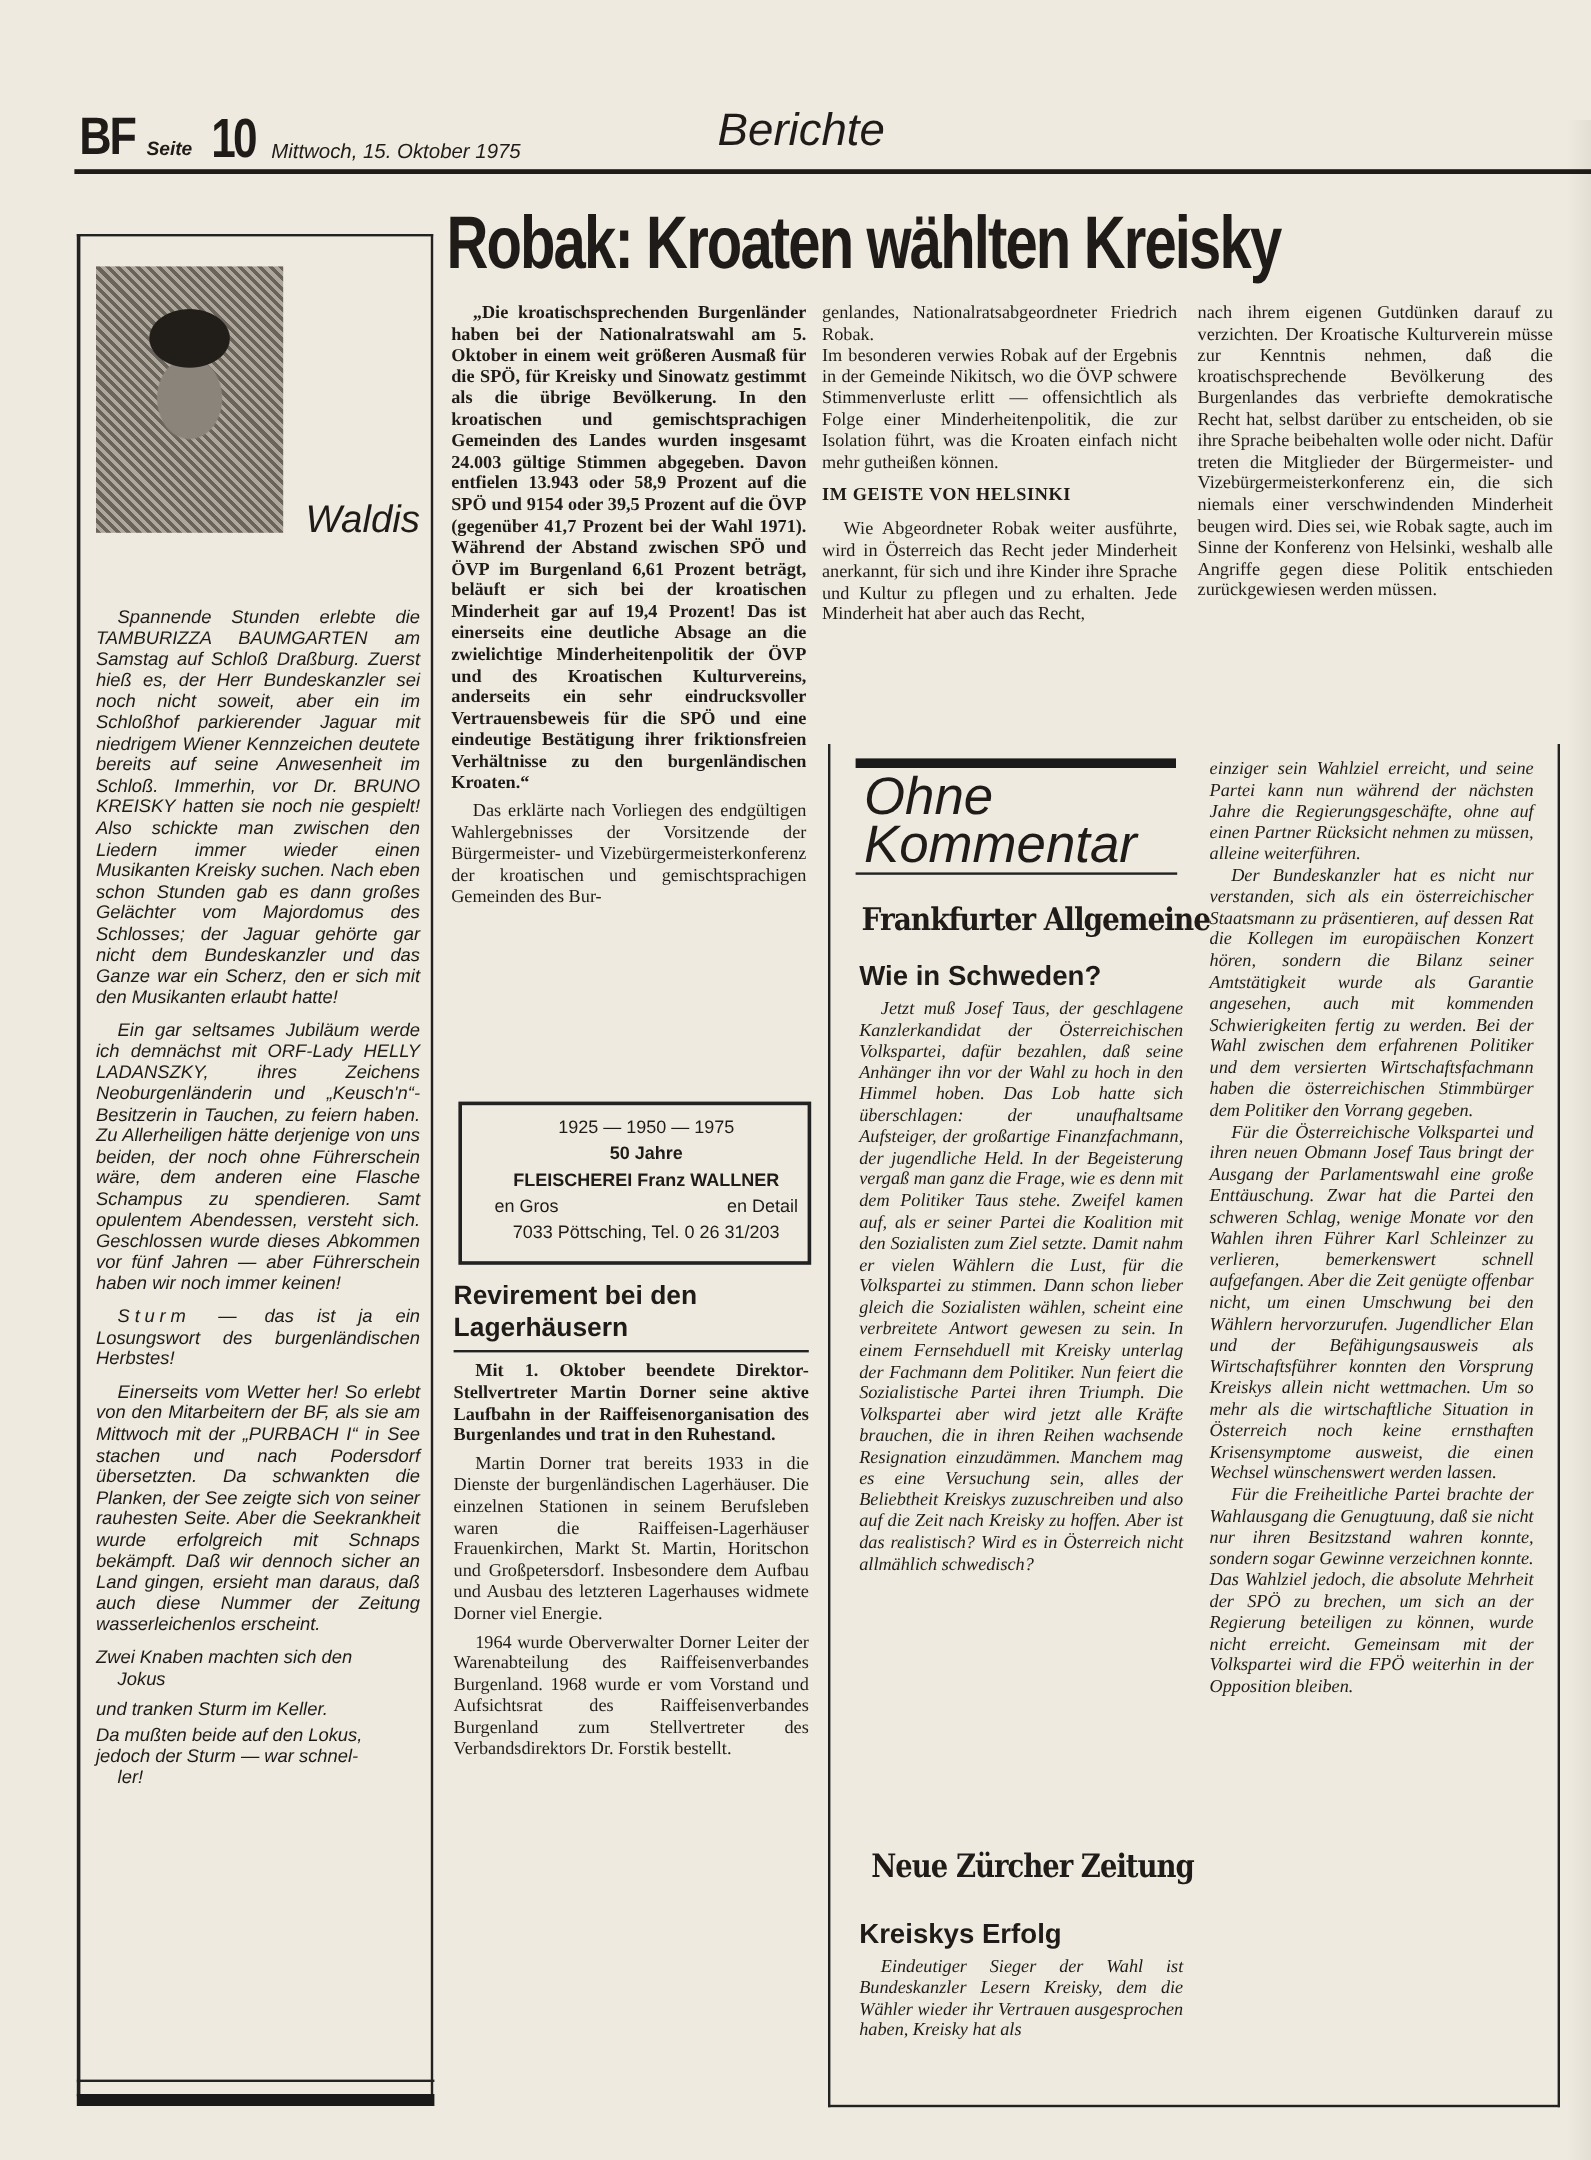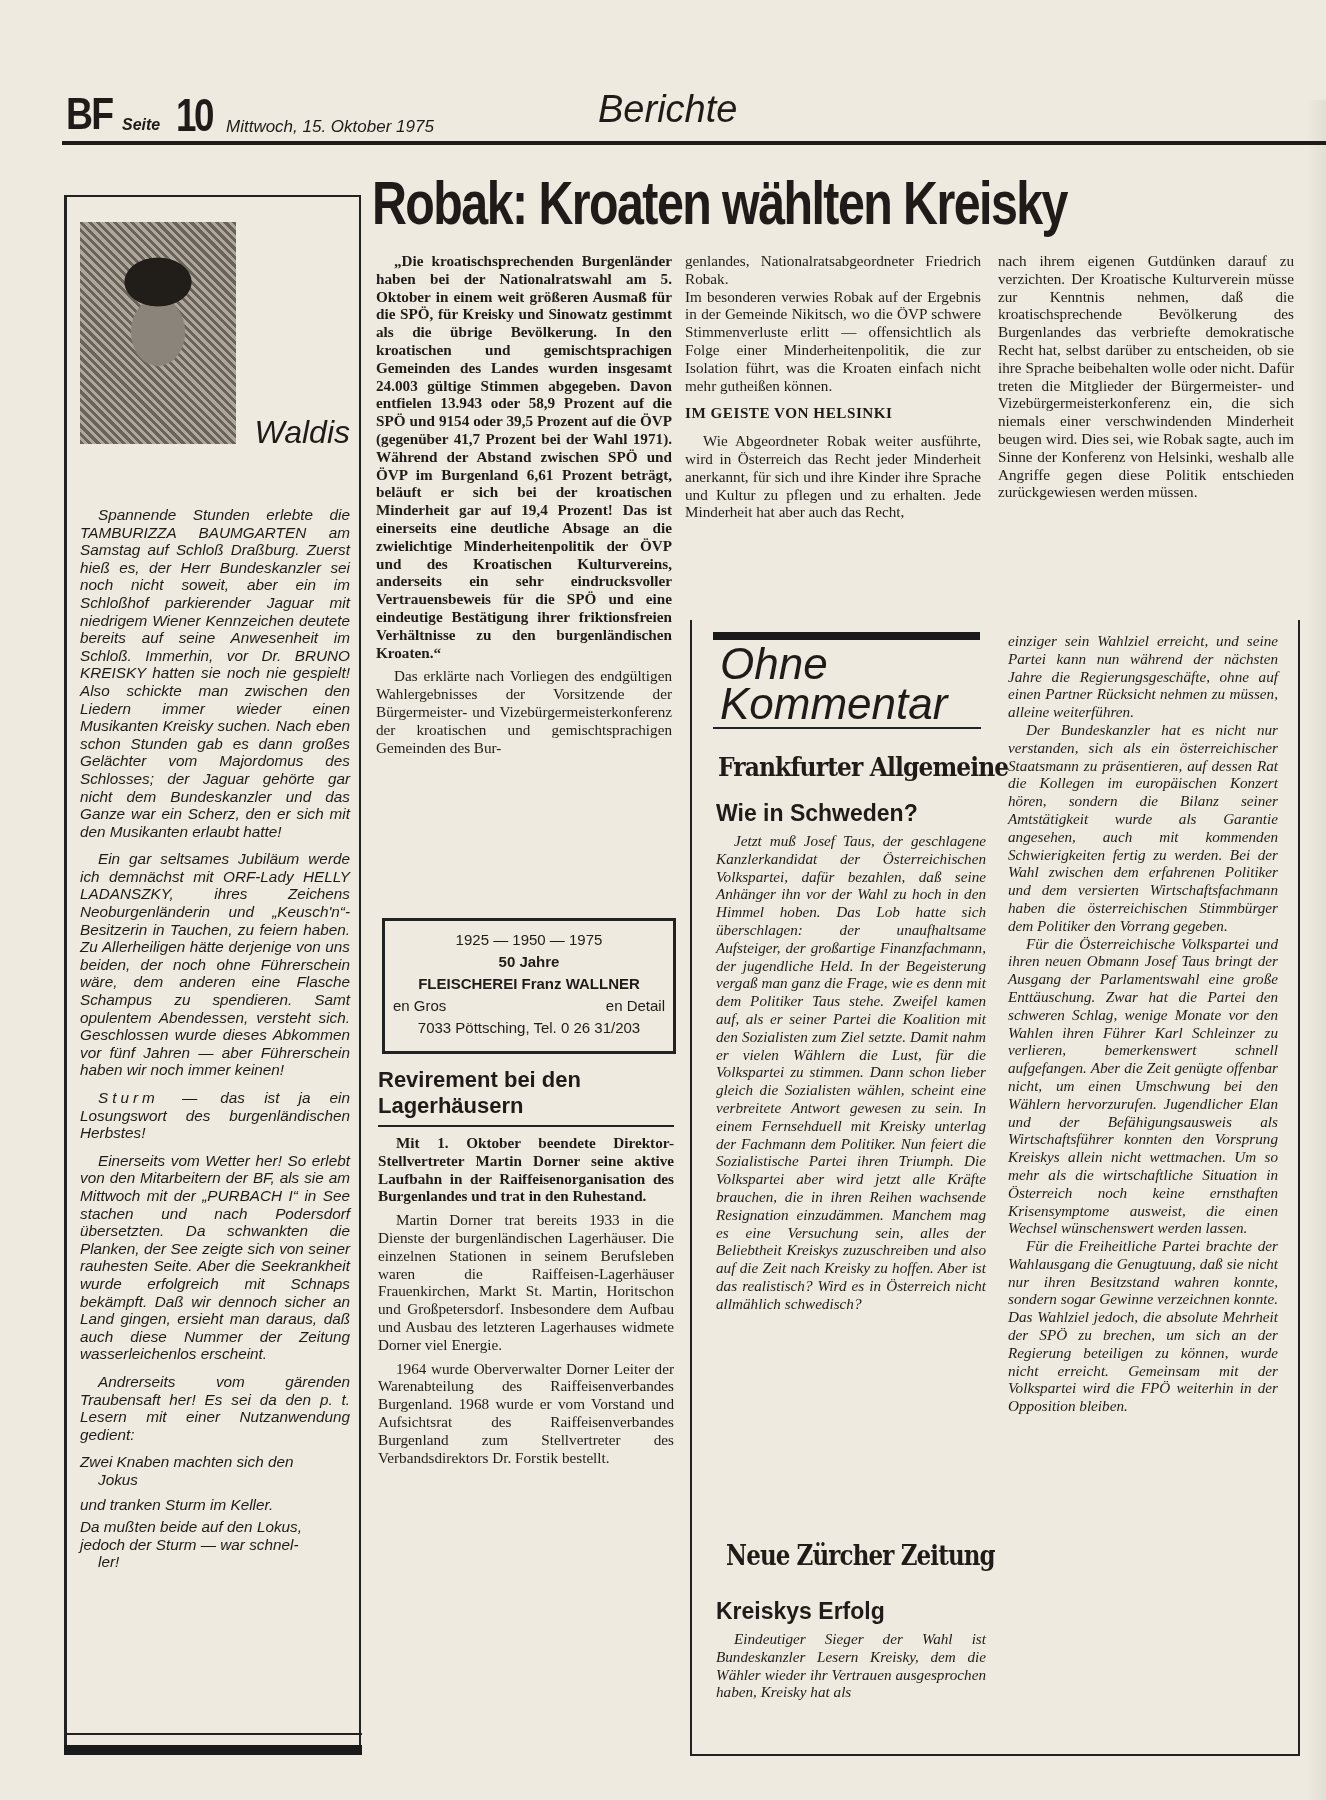--- a/index.html
+++ b/index.html
@@ -43,21 +43,21 @@
   .col { font-size: 15.2px; line-height: 17.8px; text-align: justify; }
   .col p { margin: 0; text-indent: 18px; }
   .col .bold { font-weight: bold; }
   .col-a { left: 376px; top: 252px; width: 296px; }
   .col-b { left: 685px; top: 252px; width: 296px; }
   .col-c { left: 998px; top: 252px; width: 296px; }
   .subhead { font-weight: bold; text-indent: 0 !important; margin: 10px 0 10px 0 !important; letter-spacing: 0.5px; }
 
   
   .ad { left: 382px; top: 918px; width: 288px; height: 130px; border: 3px solid #222; font-family: "Liberation Sans", sans-serif; font-size: 15px; text-align: center; }
-  .ad .r { line-height: 22px; }
+  .ad .r { line-height: 22px; margin-left: 19px; }
   .ad .b { font-weight: bold; }
   .ad .split { display: flex; justify-content: space-between; padding: 0 8px; }
   .revhead { left: 378px; top: 1067px; width: 296px; font-family: "Liberation Sans", sans-serif; font-weight: bold; font-size: 22px; line-height: 26px; }
   .revrule { left: 378px; top: 1125px; width: 296px; height: 2px; background: #222; }
   .col-rev { left: 378px; top: 1134px; width: 296px; }
   .col-rev p { margin: 0 0 6px 0; }
 
   
   .okbox { left: 690px; top: 620px; width: 606px; height: 1134px; border-left: 2px solid #222; border-right: 2px solid #222; border-bottom: 2px solid #222; }
   .okbar { left: 713px; top: 632px; width: 267px; height: 8px; background: #1a1a1a; }
@@ -91,21 +91,20 @@
 <div class="abs leftbox-bar"></div>
 <div class="abs photo"></div>
 <div class="abs col-title">
   <span>Waldis</span>
 </div>
 <div class="abs lcol">
   <p>Spannende Stunden erlebte die TAMBURIZZA BAUMGARTEN am Samstag auf Schloß Draßburg. Zuerst hieß es, der Herr Bundeskanzler sei noch nicht soweit, aber ein im Schloßhof parkierender Jaguar mit niedrigem Wiener Kennzeichen deutete bereits auf seine Anwesenheit im Schloß. Immerhin, vor Dr. BRUNO KREISKY hatten sie noch nie gespielt! Also schickte man zwischen den Liedern immer wieder einen Musikanten Kreisky suchen. Nach eben schon Stunden gab es dann großes Gelächter vom Majordomus des Schlosses; der Jaguar gehörte gar nicht dem Bundeskanzler und das Ganze war ein Scherz, den er sich mit den Musikanten erlaubt hatte!</p>
   <p>Ein gar seltsames Jubiläum werde ich demnächst mit ORF-Lady HELLY LADANSZKY, ihres Zeichens Neoburgenländerin und „Keusch'n“-Besitzerin in Tauchen, zu feiern haben. Zu Allerheiligen hätte derjenige von uns beiden, der noch ohne Führerschein wäre, dem anderen eine Flasche Schampus zu spendieren. Samt opulentem Abendessen, versteht sich. Geschlossen wurde dieses Abkommen vor fünf Jahren — aber Führerschein haben wir noch immer keinen!</p>
   <p class="spaced"><span class="sp">Sturm —</span> <span>das ist ja ein Losungswort des burgenländischen Herbstes!</span></p>
   <p>Einerseits vom Wetter her! So erlebt von den Mitarbeitern der BF, als sie am Mittwoch mit der „PURBACH I“ in See stachen und nach Podersdorf übersetzten. Da schwankten die Planken, der See zeigte sich von seiner rauhesten Seite. Aber die Seekrankheit wurde erfolgreich mit Schnaps bekämpft. Daß wir dennoch sicher an Land gingen, ersieht man daraus, daß auch diese Nummer der Zeitung wasserleichenlos erscheint.</p>
-  <p>Andrerseits vom gärenden Traubensaft her! Es sei da den p. t. Lesern mit einer Nutzanwendung gedient:</p>
   <p class="poem"><span>Zwei Knaben machten sich den</span><span class="cont">Jokus</span></p>
   <p class="poem" style="margin-bottom:4px"><span>und tranken Sturm im Keller.</span></p>
   <p class="poem" style="margin-bottom:0"><span>Da mußten beide auf den Lokus,</span></p>
   <p class="poem"><span>jedoch der Sturm — war schnel-</span><span class="cont">ler!</span></p>
 </div>
 
 <div class="abs headline">Robak: Kroaten wählten Kreisky</div>
 
 <div class="abs col col-a">
   <p class="bold">„Die kroatischsprechenden Burgenländer haben bei der Nationalratswahl am 5. Oktober in einem weit größeren Ausmaß für die SPÖ, für Kreisky und Sinowatz gestimmt als die übrige Bevölkerung. In den kroatischen und gemischtsprachigen Gemeinden des Landes wurden insgesamt 24.003 gültige Stimmen abgegeben. Davon entfielen 13.943 oder 58,9 Prozent auf die SPÖ und 9154 oder 39,5 Prozent auf die ÖVP (gegenüber 41,7 Prozent bei der Wahl 1971). Während der Abstand zwischen SPÖ und ÖVP im Burgenland 6,61 Prozent beträgt, beläuft er sich bei der kroatischen Minderheit gar auf 19,4 Prozent! Das ist einerseits eine deutliche Absage an die zwielichtige Minderheitenpolitik der ÖVP und des Kroatischen Kulturvereins, anderseits ein sehr eindrucksvoller Vertrauensbeweis für die SPÖ und eine eindeutige Bestätigung ihrer friktionsfreien Verhältnisse zu den burgenländischen Kroaten.“</p>

